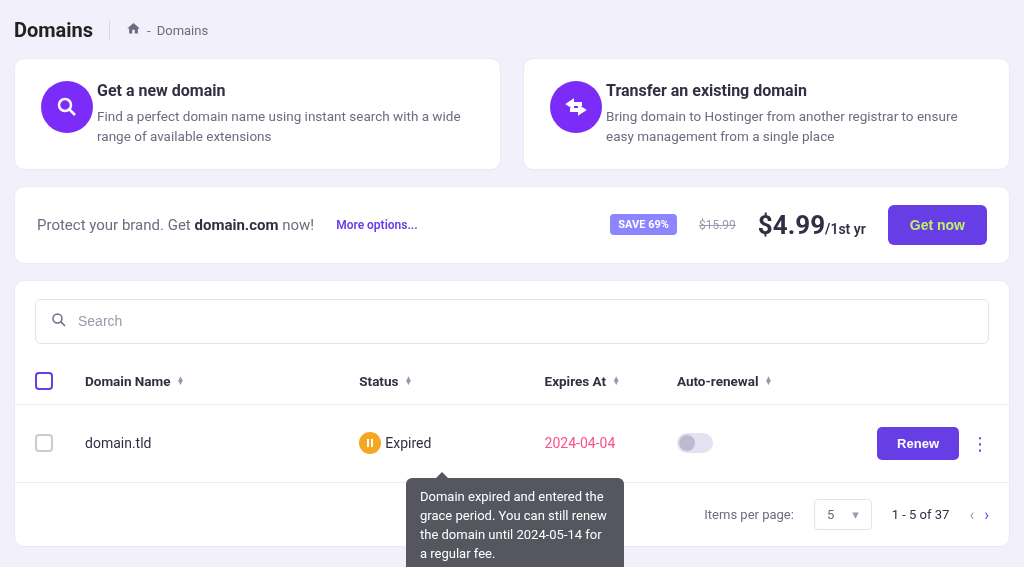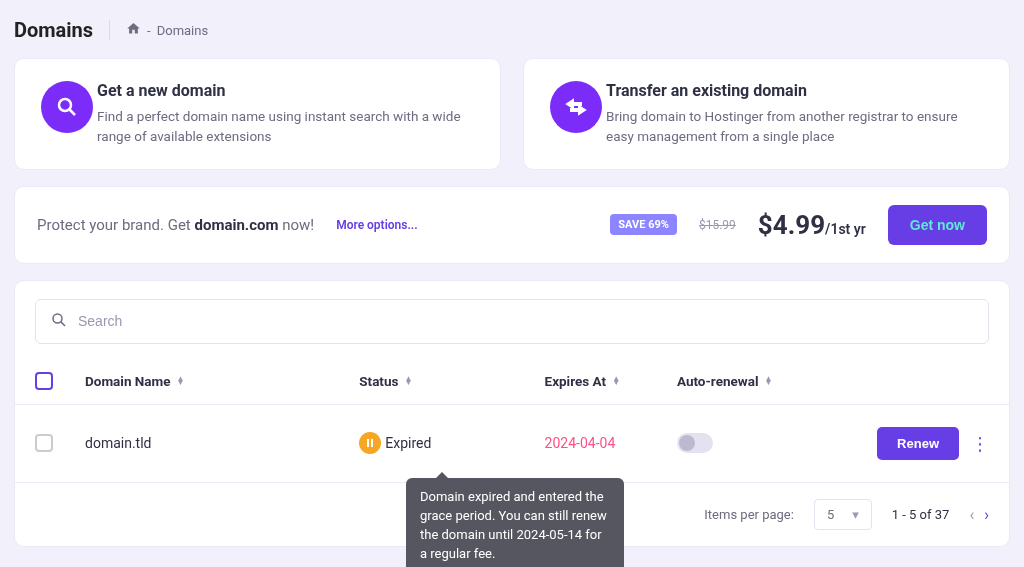--- a/index.html
+++ b/index.html
@@ -113,21 +113,21 @@
       font-weight: 700;
       color: #2f3044;
     }
     .price-term {
       font-size: 14px;
       font-weight: 600;
       color: #2f3044;
     }
     .btn-primary {
       background: #673de6;
-      color: #5eead4;
+      color: #bef264;
       border: none;
       padding: 12px 22px;
       border-radius: 6px;
       font-weight: 700;
       font-size: 14px;
       cursor: pointer;
     }
     .table-container {
       margin: 0 14px;
       background: #fff;

